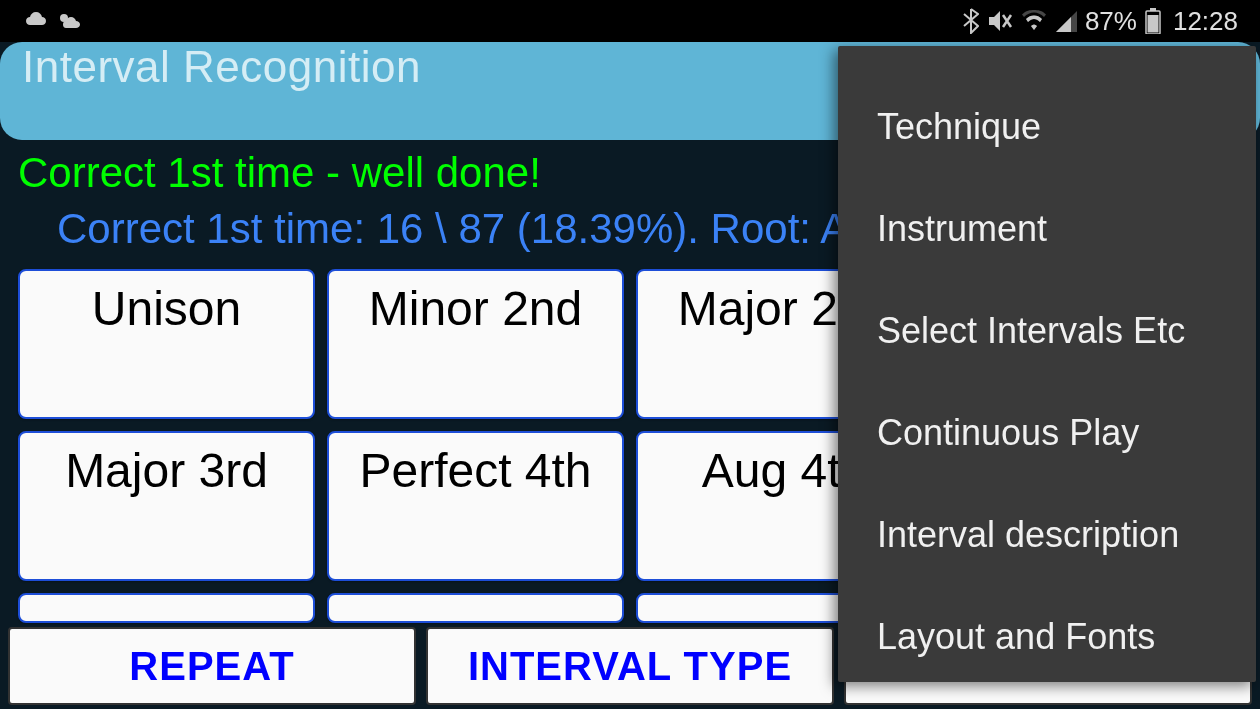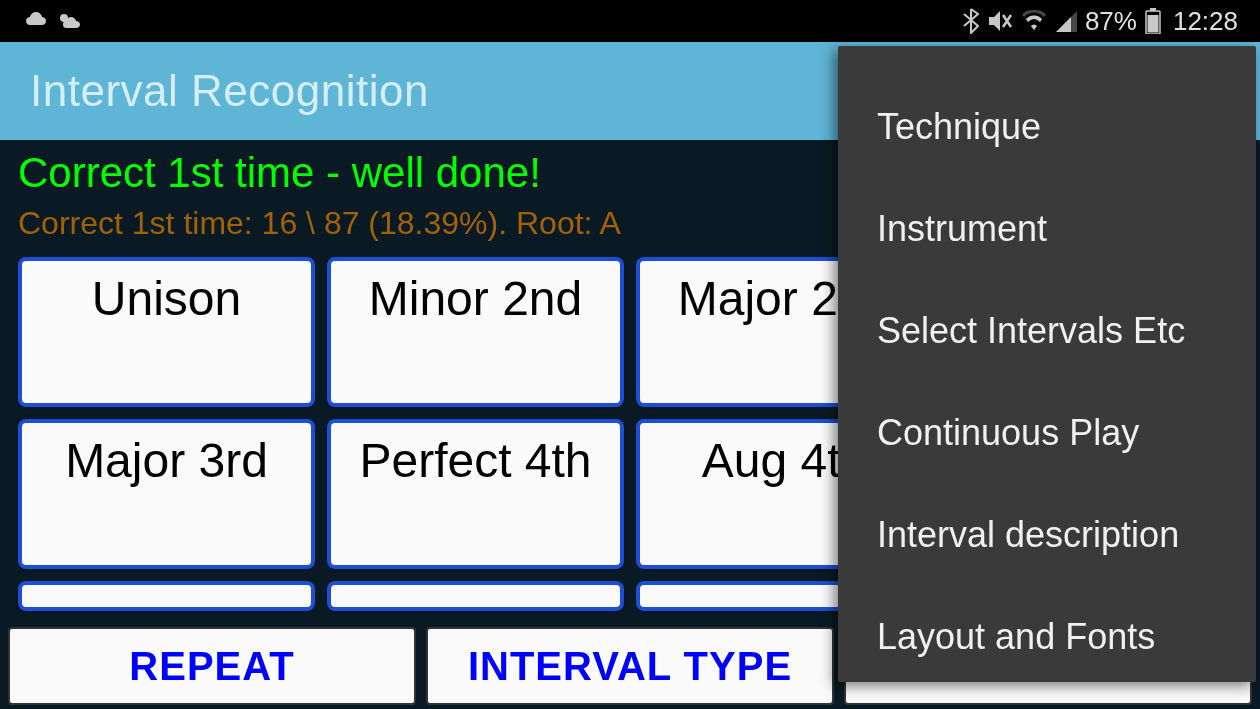--- a/index.html
+++ b/index.html
@@ -21,22 +21,22 @@
     color: #e0e0e0;
     font-size: 26px;
   }
   .status-left { display: flex; align-items: center; gap: 8px; }
   .status-right { display: flex; align-items: center; gap: 8px; }
   .action-bar {
     height: 98px;
     background: #5fb5d6;
     display: flex;
     justify-content: space-between;
-    align-items: center;
-    padding: 0 30px;
+    padding: 0 22px;
+    border-radius: 22px;
   }
   .action-title {
     color: #d5edf5;
     font-size: 44px;
     font-weight: 400;
     letter-spacing: 0.5px;
   }
   .action-listen {
     color: #fff;
     font-size: 36px;
@@ -47,35 +47,36 @@
     padding: 8px 18px 0 18px;
   }
   .feedback {
     color: #00ff00;
     font-size: 42px;
     font-weight: 400;
     line-height: 1.2;
     margin-bottom: 6px;
   }
   .stats {
-    color: #a16207;
-    font-size: 32px;
+    color: #3b82f6;
+    font-size: 42px;
     font-weight: 400;
     line-height: 1.2;
     margin-bottom: 14px;
     white-space: nowrap;
+    margin-left: 39px;
   }
   .grid {
     display: grid;
     grid-template-columns: repeat(4, 1fr);
     gap: 12px;
   }
   .interval-btn {
     background: #fafafa;
-    border: 4px solid #1d4ed8;
+    border: 2px solid #1d4ed8;
     border-radius: 8px;
     height: 150px;
     display: flex;
     align-items: flex-start;
     justify-content: center;
     font-size: 48px;
     color: #000;
     text-align: center;
     padding-top: 12px;
     line-height: 1.1;

